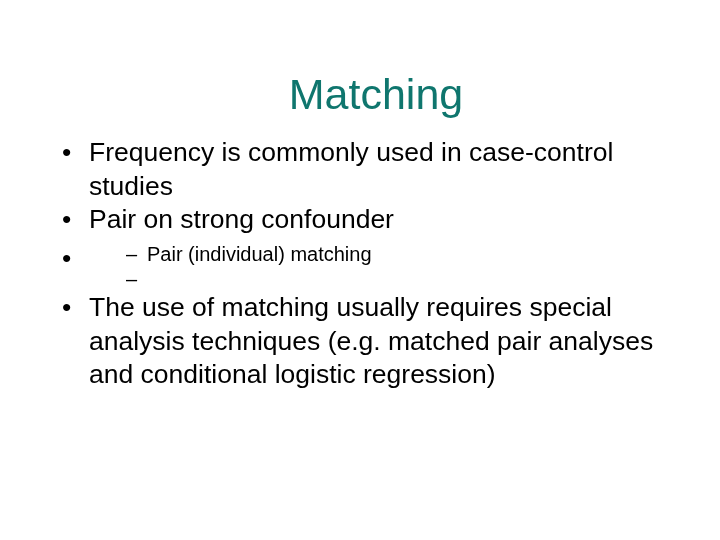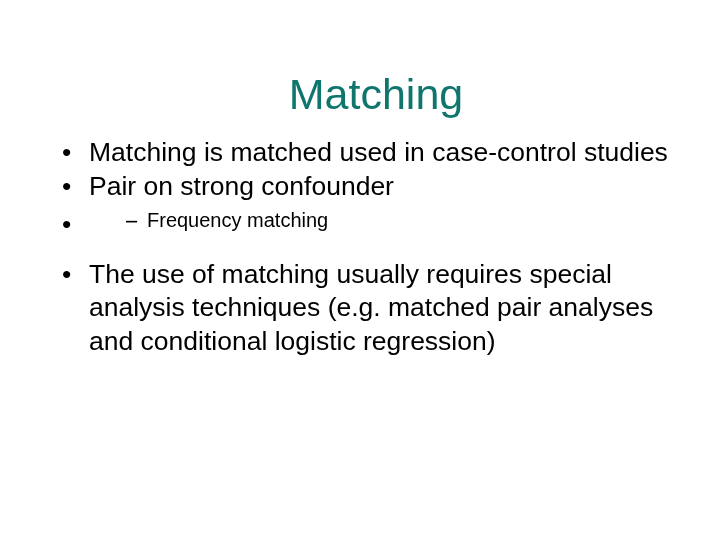--- a/index.html
+++ b/index.html
@@ -117,38 +117,38 @@
 
 <div class="slide">
 
   <h1 class="slide-title">Matching</h1>
 
   <div class="body-area">
     <ul class="level1">
 
       <li class="bullet1">
         <span class="marker1">•</span>
-        <span class="btext">Matching is matched used in case-control studies</span>
+        <span class="btext">Frequency is commonly used in case-control studies</span>
       </li>
 
       <li class="bullet1">
         <span class="marker1">•</span>
         <span class="btext">Pair on strong confounder</span>
       </li>
 
       <li class="bullet1">
         <span class="marker1">•</span>
 
         <ul class="level2">
           <li class="bullet2">
             <span class="marker2">–</span>
+            <span class="btext">Pair (individual) matching</span>
           </li>
           <li class="bullet2">
             <span class="marker2">–</span>
-            <span class="btext">Frequency matching</span>
           </li>
         </ul>
       </li>
 
       <li class="bullet1 spaced-top">
         <span class="marker1">•</span>
         <span class="btext">The use of matching usually requires special analysis techniques (e.g. matched pair analyses and conditional logistic regression)</span>
       </li>
 
     </ul>

